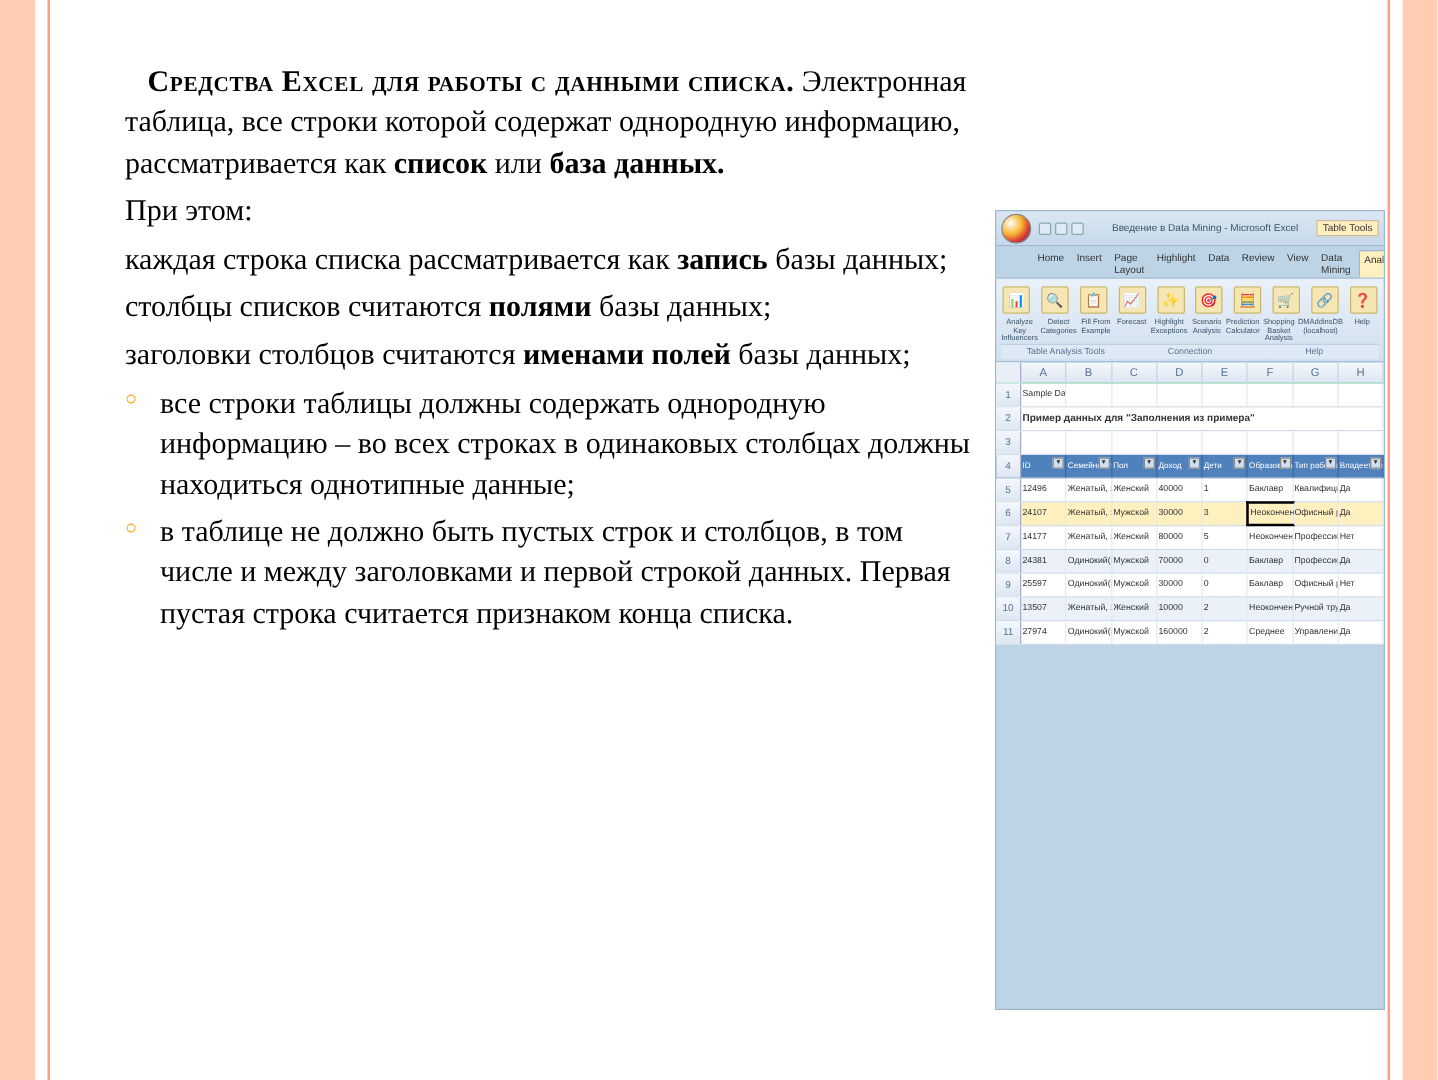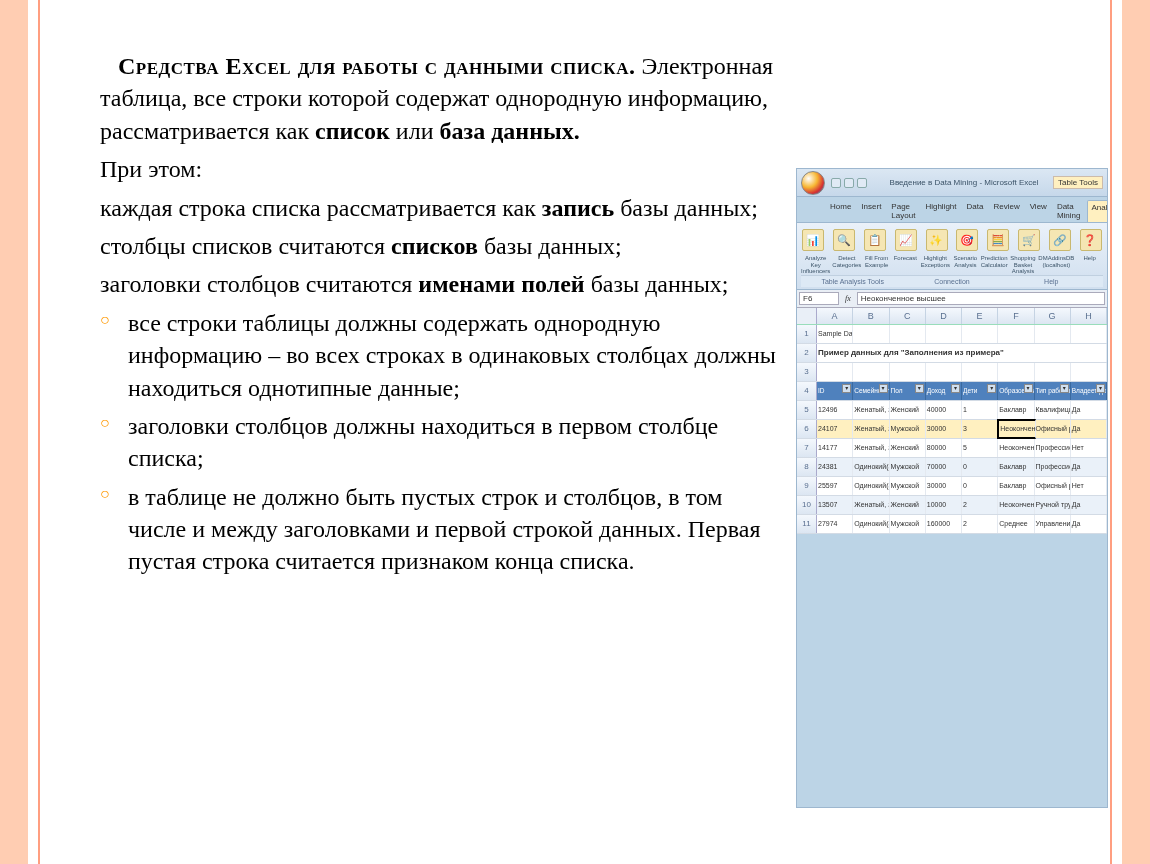--- a/index.html
+++ b/index.html
@@ -133,28 +133,27 @@
 
 <div class="content">
   <p class="para">
     &nbsp;&nbsp;&nbsp;<span class="b sc">Средства Excel для работы с данными списка.</span><span> Электронная таблица, все строки которой содержат однородную информацию, рассматривается как </span><span class="b">список</span><span> или </span><span class="b">база данных.</span>
   </p>
   <p class="para">При этом:</p>
   <p class="para">
     <span>каждая строка списка рассматривается как </span><span class="b">запись</span><span> базы данных;</span>
   </p>
   <p class="para">
-    <span>столбцы списков считаются </span><span class="b">списков</span><span> базы данных;</span>
+    <span>столбцы списков считаются </span><span class="b">полями</span><span> базы данных;</span>
   </p>
   <p class="para">
     <span>заголовки столбцов считаются </span><span class="b">именами полей</span><span> базы данных;</span>
   </p>
   <ul class="bullets">
     <li>все строки таблицы должны содержать однородную информацию – во всех строках в одинаковых столбцах должны находиться однотипные данные;</li>
-    <li>заголовки столбцов должны находиться в первом столбце списка;</li>
     <li>в таблице не должно быть пустых строк и столбцов, в том числе и между заголовками и первой строкой данных. Первая пустая строка считается признаком конца списка.</li>
   </ul>
 </div>
 
 <div class="excel">
   <div class="ex-titlebar">
     <div class="office-btn"></div>
     <div class="qat">
         <div></div>
         <div></div>
@@ -198,25 +197,20 @@
         <div>Shopping Basket Analysis</div>
         <div>DMAddinsDB (localhost)</div>
         <div>Help</div>
       </div>
     <div class="rib-group" id="rib-groups">
         <div>Table Analysis Tools</div>
         <div>Connection</div>
         <div>Help</div>
       </div>
   </div>
-  <div class="formula-bar">
-    <div class="namebox">F6</div>
-    <div class="fx">fx</div>
-    <div class="fbar-val">Неоконченное высшее</div>
-  </div>
   <div class="colhdr" id="colhdr">
     <div class="rowhdr-space"></div>
   <div class="ch">A</div>
       <div class="ch">B</div>
       <div class="ch">C</div>
       <div class="ch">D</div>
       <div class="ch">E</div>
       <div class="ch">F</div>
       <div class="ch">G</div>
       <div class="ch">H</div>

